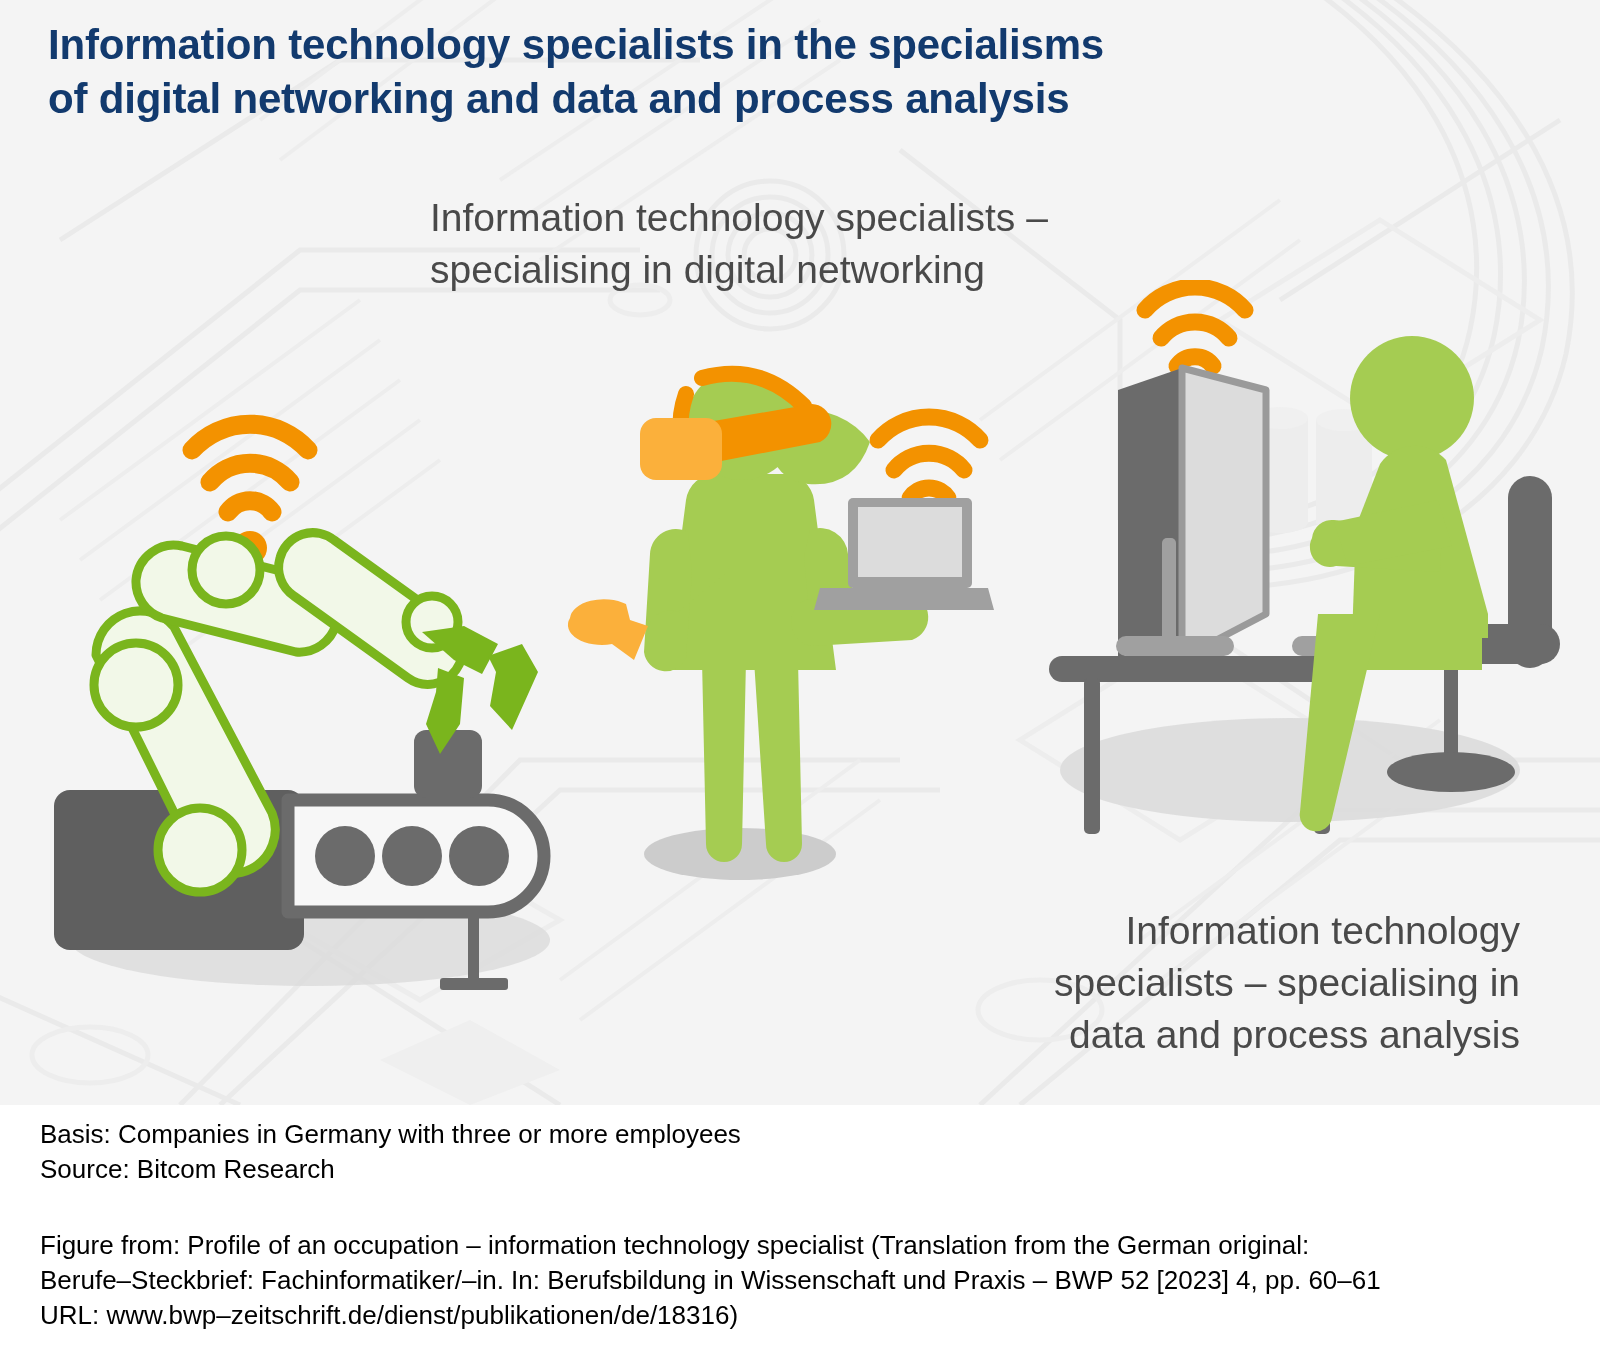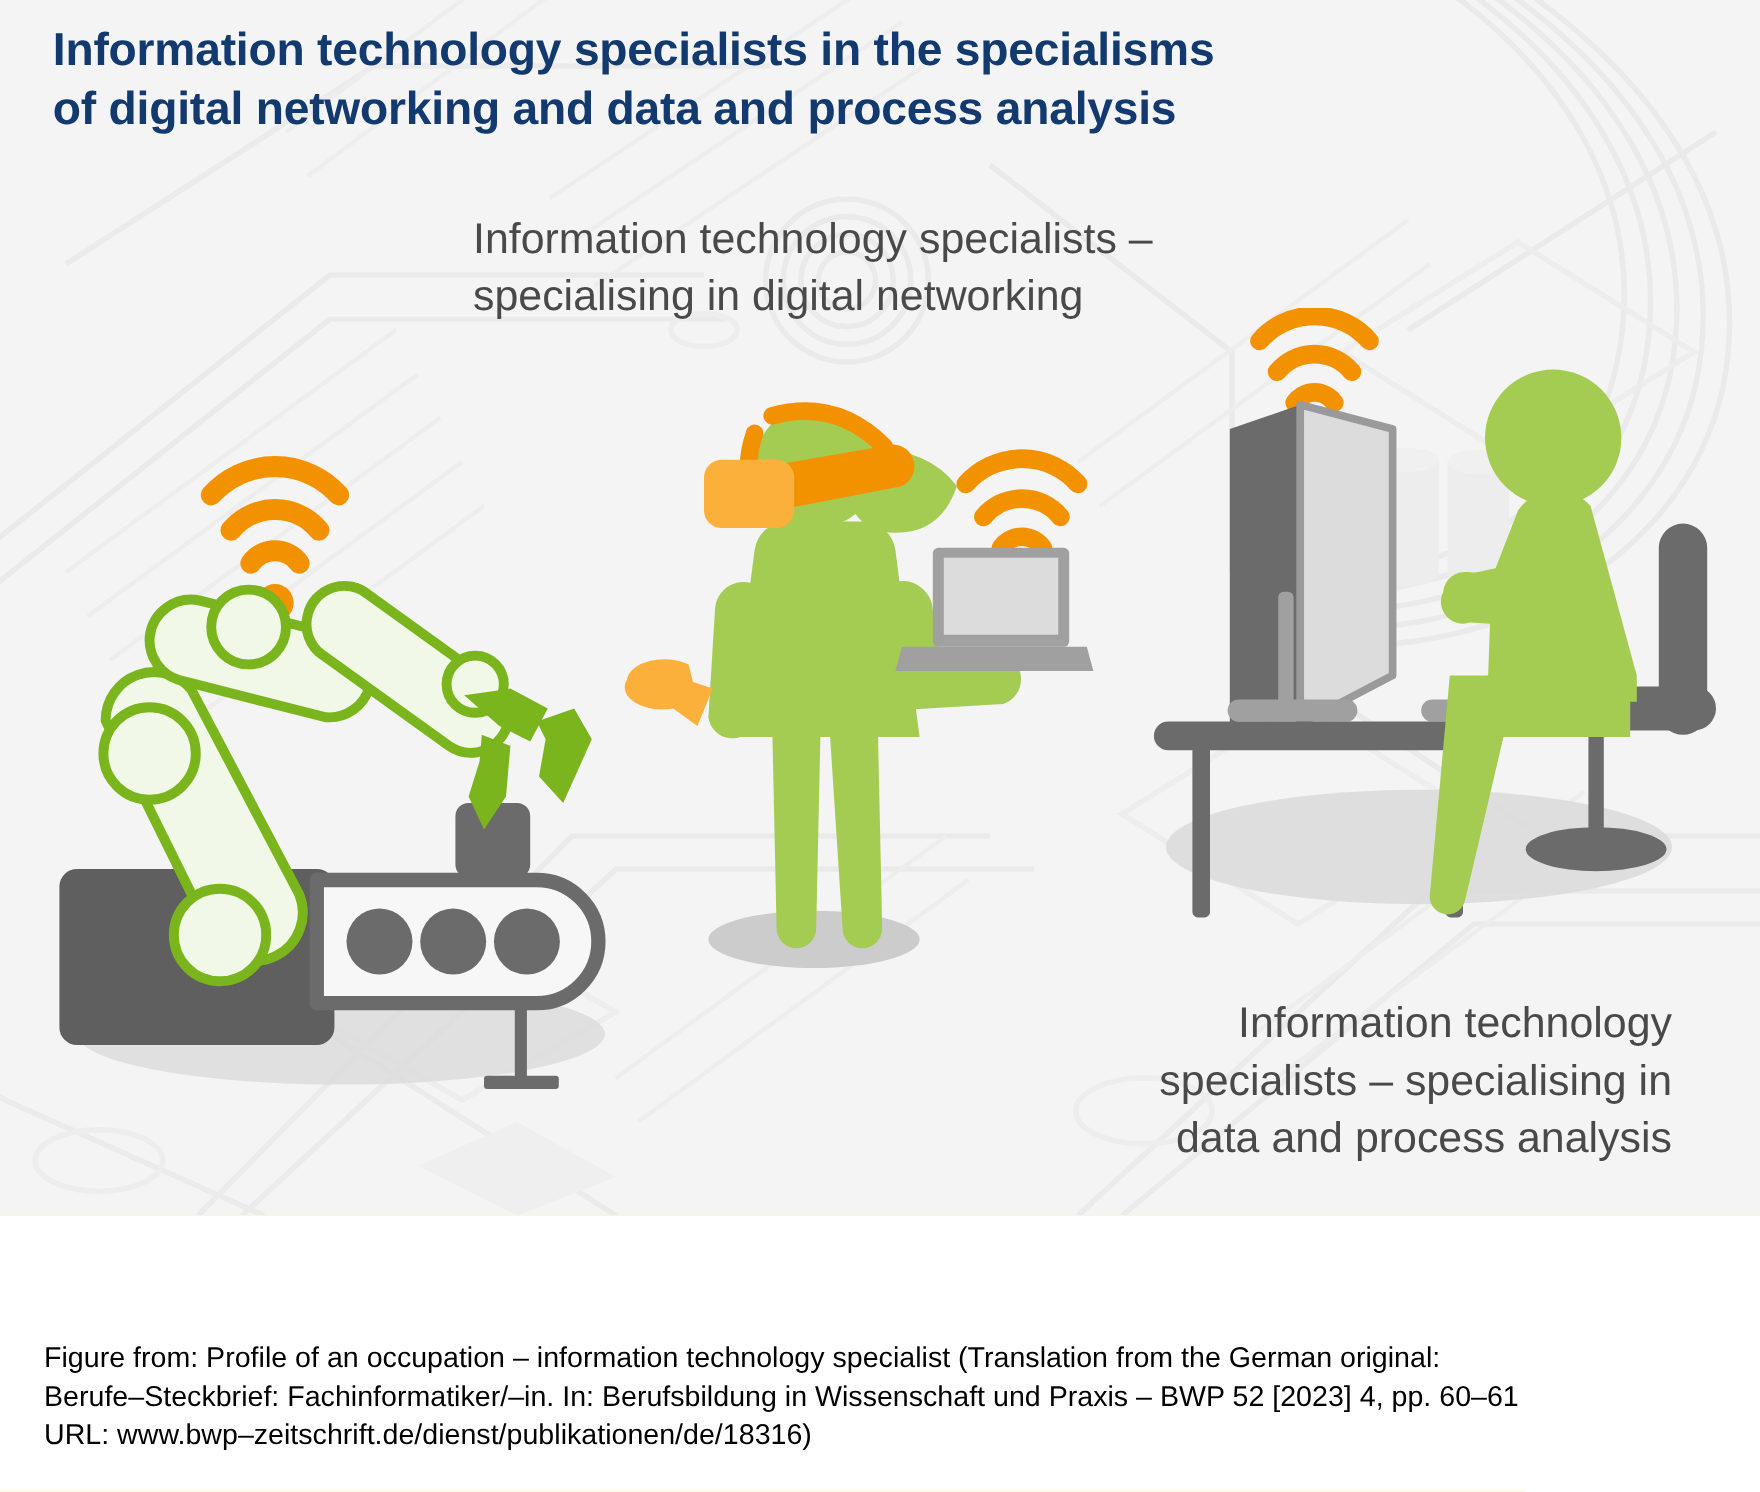--- a/index.html
+++ b/index.html
@@ -87,21 +87,21 @@
   .foot-text {
     position: absolute;
     left: 40px;
     color: #000000;
     font-family: "Liberation Sans Narrow", "Liberation Sans", sans-serif;
     font-size: 26px;
     line-height: 1.34;
     white-space: pre-line;
   }
   #foot-basis { top: 12px; }
-  #foot-cite  { top: 112px; }
+  #foot-cite  { top: 123px; }
 </style>
 </head>
 <body>
 
 <div id="page">
 
   <div id="graphic">
 
     <svg id="bg-pattern" viewBox="0 0 1600 1105" preserveAspectRatio="none">
       <rect x="0" y="0" width="1600" height="1105" fill="#f4f4f4"></rect>
@@ -311,18 +311,20 @@
 
     <div class="caption" id="caption-right">Information technology
 specialists – specialising in
 data and process analysis</div>
 
     <div class="caption" id="caption-left">Information technology specialists –
 specialising in digital networking</div>
   </div>
 
   <div id="footer">
+    <div class="foot-text" id="foot-basis">Basis: Companies in Germany with three or more employees
+Source: Bitcom Research</div>
     <div class="foot-text" id="foot-cite">Figure from: Profile of an occupation – information technology specialist (Translation from the German original:
 Berufe–Steckbrief: Fachinformatiker/–in. In: Berufsbildung in Wissenschaft und Praxis – BWP 52 [2023] 4, pp. 60–61
 URL: www.bwp–zeitschrift.de/dienst/publikationen/de/18316)</div>
   </div>
 
 </div>
 
 </body></html>

